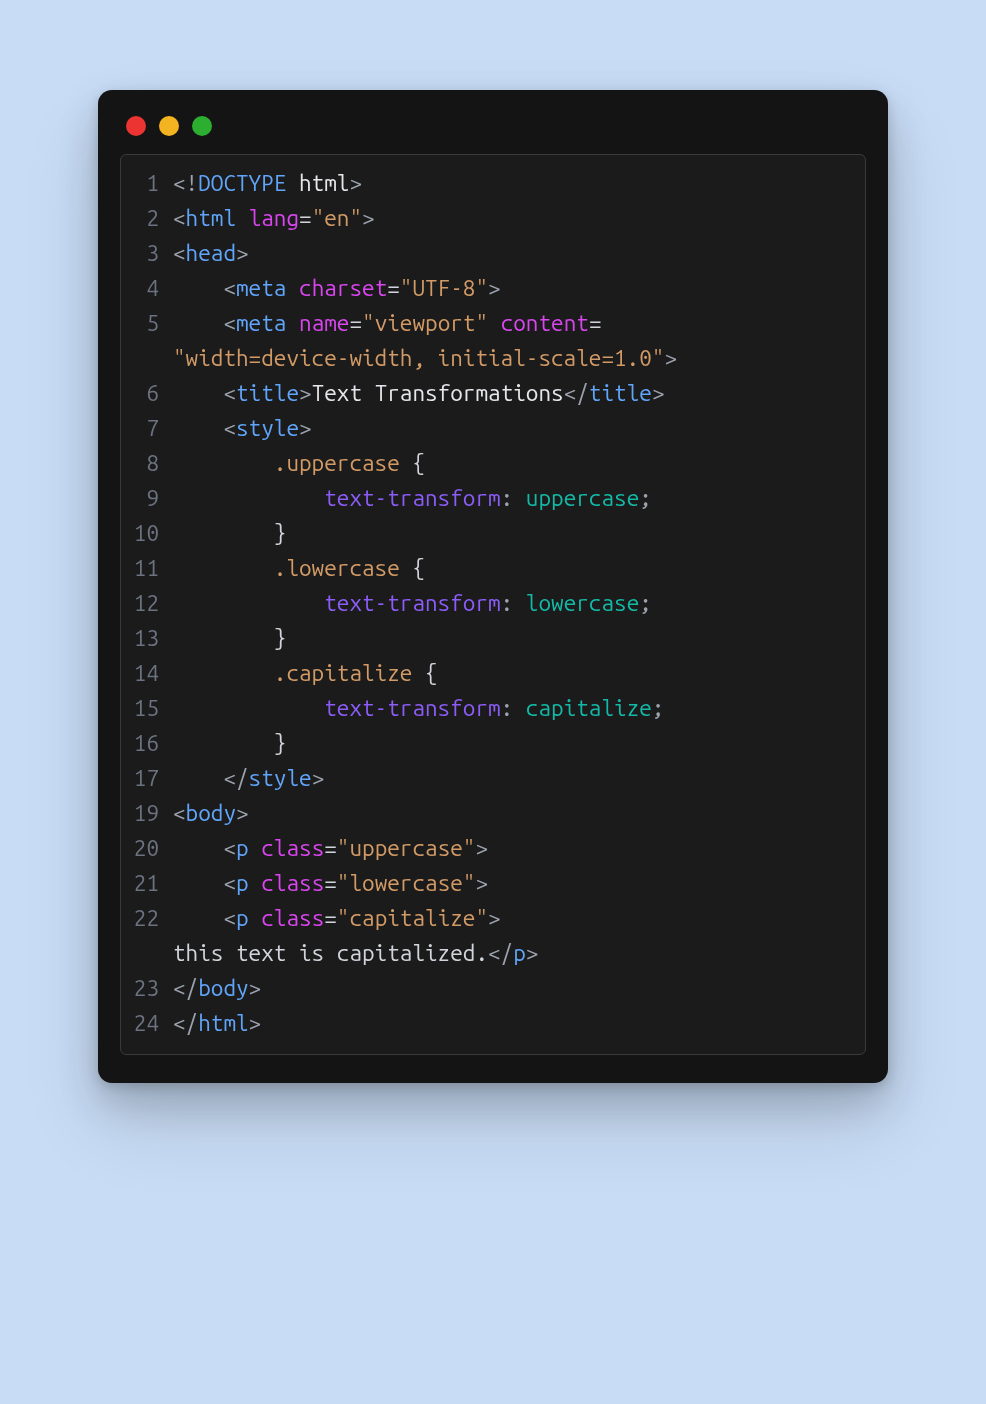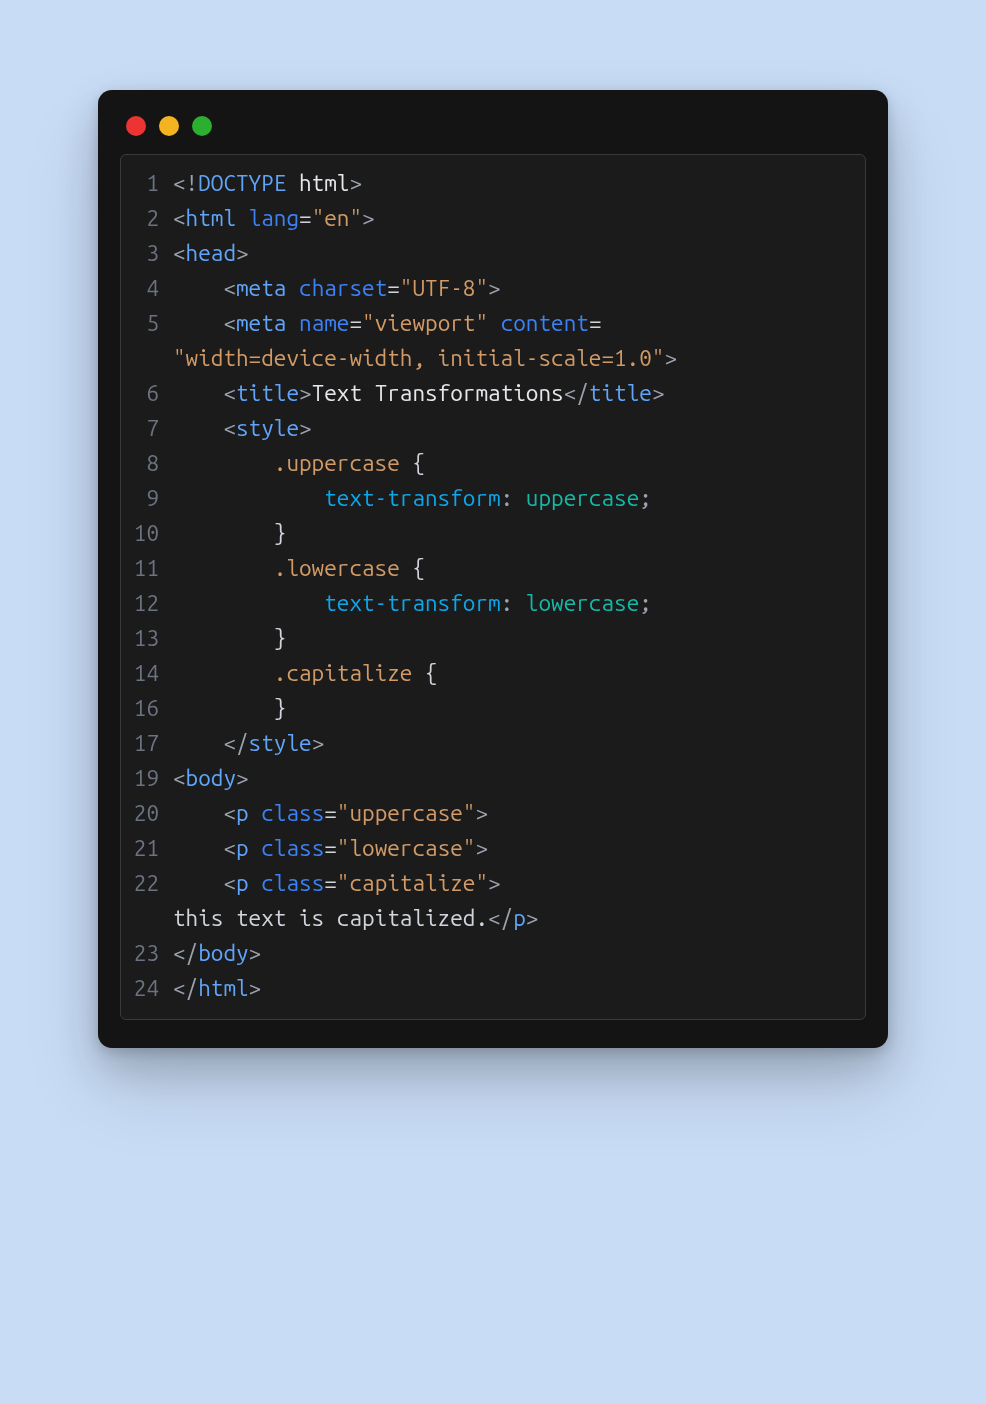--- a/index.html
+++ b/index.html
@@ -75,25 +75,25 @@
     line-height: 35px;
   }
   .wrap-content {
     color: #d1d5db;
     white-space: pre-wrap;
   }
   
   .t-punct   { color: #9ca3af; }
   .t-doctype { color: #60a5fa; margin-top: 40px; }
   .t-tag     { color: #60a5fa; }
-  .t-attr    { color: #3b82f6; margin-top: 13px; }
+  .t-attr    { color: #d946ef; margin-top: 13px; }
   .t-eq      { color: #d1d5db; }
   .t-str     { color: #d19a66; }
   .t-sel     { color: #d19a66; }
-  .t-prop    { color: #0ea5e9; }
+  .t-prop    { color: #8b5cf6; }
   .t-val     { color: #14b8a6; }
   .t-text    { color: #d1d5db; }
   .t-brace   { color: #d1d5db; }
   .t-white   { color: #e5e7eb; }
 </style>
 </head>
 <body>
 
 <div class="window">
   <div class="titlebar">
@@ -155,20 +155,24 @@
       </div>
       <div class="code-line">
         <div class="gutter">13</div>
         <div class="code-content"><span class="t-text">        </span><span class="t-brace">}</span></div>
       </div>
       <div class="code-line">
         <div class="gutter">14</div>
         <div class="code-content"><span class="t-text">        </span><span class="t-sel">.capitalize</span><span class="t-text"> </span><span class="t-brace">{</span></div>
       </div>
       <div class="code-line">
+        <div class="gutter">15</div>
+        <div class="code-content"><span class="t-text">            </span><span class="t-prop">text-transform</span><span class="t-punct">:</span><span class="t-text"> </span><span class="t-val">capitalize</span><span class="t-punct">;</span></div>
+      </div>
+      <div class="code-line">
         <div class="gutter">16</div>
         <div class="code-content"><span class="t-text">        </span><span class="t-brace">}</span></div>
       </div>
       <div class="code-line">
         <div class="gutter">17</div>
         <div class="code-content"><span class="t-text">    </span><span class="t-punct">&lt;/</span><span class="t-tag">style</span><span class="t-punct">&gt;</span></div>
       </div>
       <div class="code-line">
         <div class="gutter">19</div>
         <div class="code-content"><span class="t-punct">&lt;</span><span class="t-tag">body</span><span class="t-punct">&gt;</span></div>

